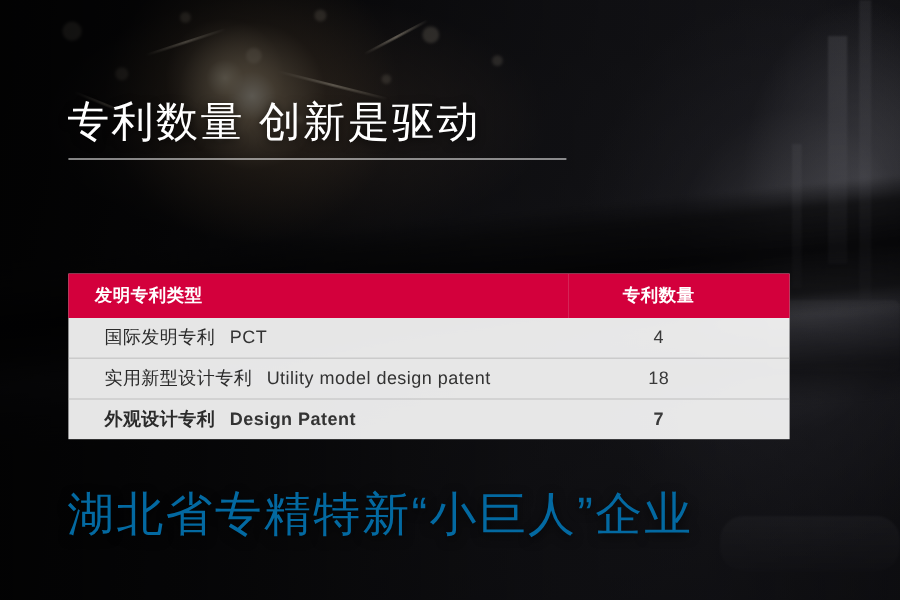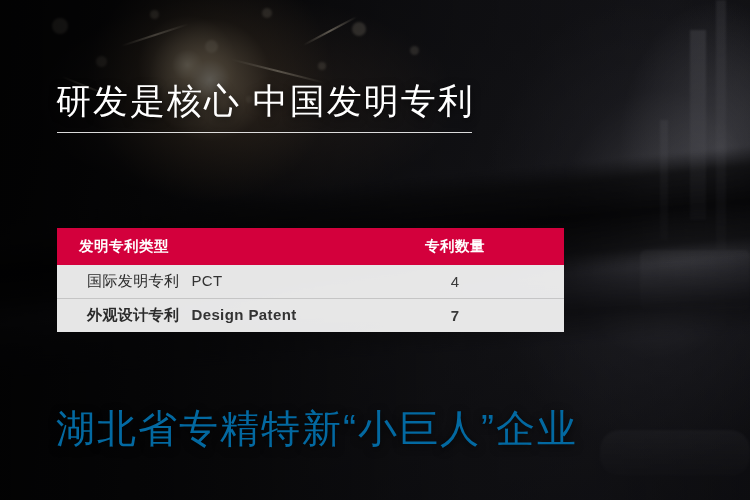--- a/index.html
+++ b/index.html
@@ -67,21 +67,21 @@
     position:absolute;left:56px;top:144px;
     font-size:48px;font-weight:700;letter-spacing:1px;
     color:#e4003a;
     white-space:nowrap;
     text-shadow:0 2px 10px rgba(0,0,0,0.6);
   }
   .subhead .num{font-size:54px;}
 
   
   .table{
-    position:absolute;left:57px;top:228px;width:507px;
+    position:absolute;left:57px;top:228px;width:601px;
     border-collapse:collapse;
     background:rgba(255,255,255,0.90);
   }
   .thead-row{background:#d3003c;}
   .thead-row th{
     color:#ffffff;font-size:14.5px;font-weight:700;
     padding:9px 0 9px 22px;text-align:left;letter-spacing:0.5px;
   }
   .thead-row th.right{text-align:center;padding-left:0;padding-right:34px;width:150px;margin-top:32px;}
   .table td{
@@ -129,37 +129,41 @@
   <div class="machine" style="left:690px;top:30px;width:16px;height:190px;opacity:.55;"></div>
   <div class="machine" style="left:716px;top:0px;width:10px;height:250px;opacity:.40;"></div>
   <div class="machine" style="left:660px;top:120px;width:8px;height:120px;opacity:.32;"></div>
   <div class="machine" style="left:640px;top:250px;width:110px;height:60px;opacity:.22;border-radius:6px;"></div>
   <div class="machine" style="left:600px;top:430px;width:150px;height:46px;opacity:.20;border-radius:20px;"></div>
 
   <div class="scrim"></div>
 
   <div class="content">
 
-    <div class="headline">研发是核心 中国发明专利</div>
+    <div class="headline">专利数量 创新是驱动</div>
     <div class="rule"></div>
 
 
     <table class="table">
       <thead>
         <tr class="thead-row">
           <th>发明专利类型</th>
           <th class="right">专利数量</th>
         </tr>
       </thead>
       <tbody>
         <tr>
           <td><span class="cn">国际发明专利</span><span class="en">PCT</span></td>
           <td class="qty">4</td>
         </tr>
         <tr>
+          <td><span class="cn">实用新型设计专利</span><span class="en">Utility model design patent</span></td>
+          <td class="qty">18</td>
+        </tr>
+        <tr>
           <td><span class="cn">外观设计专利</span><span class="en">Design Patent</span></td>
           <td class="qty">7</td>
         </tr>
       </tbody>
     </table>
 
     <div class="footline">湖北省专精特新“小巨人”企业</div>
   </div>
 </div>
 

